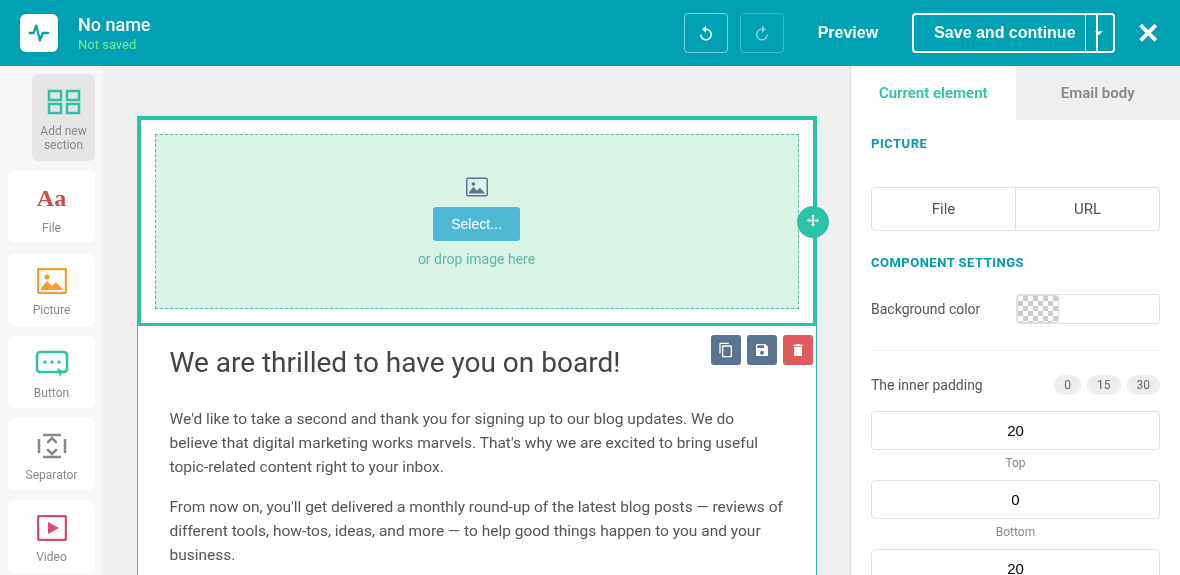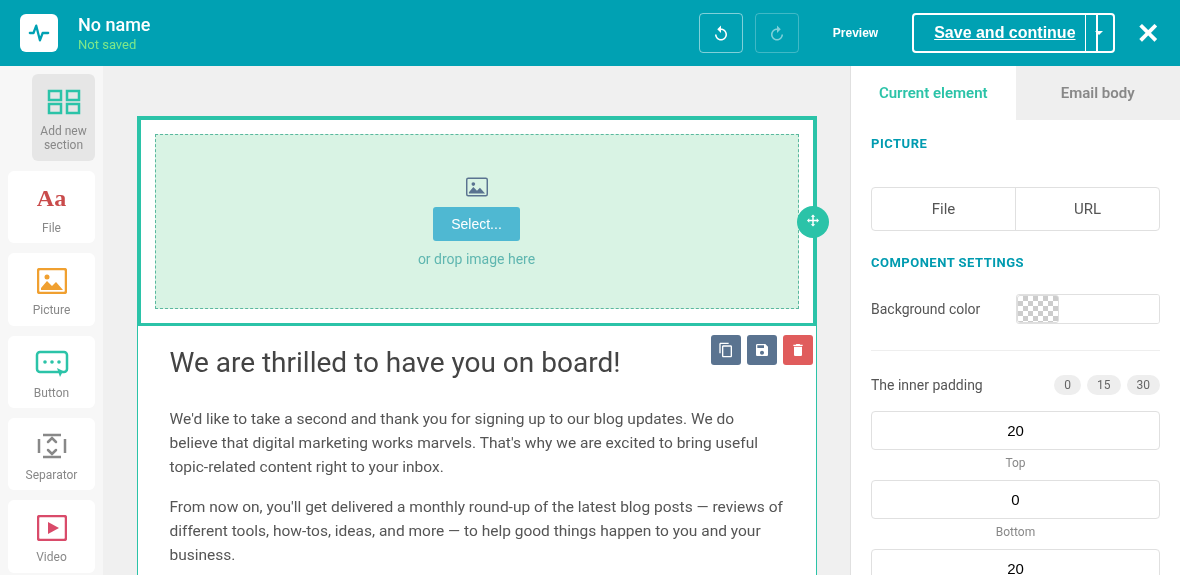--- a/index.html
+++ b/index.html
@@ -6,21 +6,21 @@
 body { font-family: -apple-system, BlinkMacSystemFont, "Segoe UI", Roboto, sans-serif; font-size: 14px; color: #333; background: #f5f5f5; width: 1180px; height: 575px; overflow: hidden; }
 
 .header { background: #00a1b3; height: 66px; display: flex; align-items: center; padding: 0 20px; }
 .header-logo { width: 38px; height: 38px; background: #fff; border-radius: 6px; display: flex; align-items: center; justify-content: center; margin-right: 20px; }
 .header-title { color: #fff; font-size: 18px; font-weight: 500; }
 .header-subtitle { color: #7de88a; font-size: 13px; margin-top: 2px; }
 .header-title-wrap { flex: 1; }
 .header-actions { display: flex; align-items: center; gap: 12px; }
 .hbtn { border: 1px solid rgba(255,255,255,0.5); background: transparent; color: #fff; border-radius: 4px; height: 40px; min-width: 44px; display: flex; align-items: center; justify-content: center; cursor: pointer; }
 .hbtn.disabled { opacity: 0.5; }
-.hbtn-preview { padding: 0 22px; font-size: 12px; font-weight: 600; border: none; }
+.hbtn-preview { padding: 0 22px; font-size: 16px; font-weight: 600; border: none; }
 .hbtn-save { background: transparent; border: 2px solid #fff; padding: 0 20px; font-size: 16px; font-weight: 600; display: flex; align-items: center; }
 .hbtn-drop { border-left: 1px solid rgba(255,255,255,0.5); width: 30px; height: 40px; display: flex; align-items: center; justify-content: center; margin-left: -13px; border: 2px solid #fff; border-left-width: 1px; border-top-right-radius: 4px; border-bottom-right-radius: 4px; cursor: pointer; }
 .close-x { font-size: 28px; color: #fff; cursor: pointer; margin-left: 10px; font-weight: bold; }
 
 .body { display: flex; height: calc(100% - 66px); }
 
 .sidebar { width: 103px; background: #f7f7f7; padding: 8px 8px; overflow-y: auto; }
 .side-item { background: #fff; border-radius: 6px; padding: 12px 6px 8px; text-align: center; margin-bottom: 10px; cursor: pointer; }
 .side-item.active { background: #e6e6e6; margin-left: 24px; }
 .side-item .lbl { font-size: 12px; color: #888; margin-top: 6px; line-height: 1.2; }
@@ -92,21 +92,21 @@
           <path fill="#fff" d="M12 5V2L7 7l5 5V8c3.3 0 6 2.7 6 6s-2.7 6-6 6-6-2.7-6-6H4c0 4.4 3.6 8 8 8s8-3.6 8-8-3.6-8-8-8z"></path>
         </svg>
     </button>
     <button class="hbtn disabled">
       <svg width="18" height="18" viewBox="0 0 24 24">
           <path fill="#fff" d="M12 5V2l5 5-5 5V8c-3.3 0-6 2.7-6 6s2.7 6 6 6 6-2.7 6-6h2c0 4.4-3.6 8-8 8s-8-3.6-8-8 3.6-8 8-8z"></path>
         </svg>
     </button>
     <button class="hbtn hbtn-preview">Preview</button>
     <div style="display:flex;">
-      <button class="hbtn hbtn-save" style="border-top-right-radius:0;border-bottom-right-radius:0;text-decoration:underline;">Save and continue</button>
+      <button class="hbtn hbtn-save" style="border-top-right-radius:0;border-bottom-right-radius:0;">Save and continue</button>
       <div class="hbtn-drop">
         <svg width="10" height="10" viewBox="0 0 10 10">
             <path fill="#fff" d="M1 3l4 4 4-4z"></path>
           </svg>
       </div>
     </div>
     <div class="close-x">✕</div>
   </div>
 </div>
 

